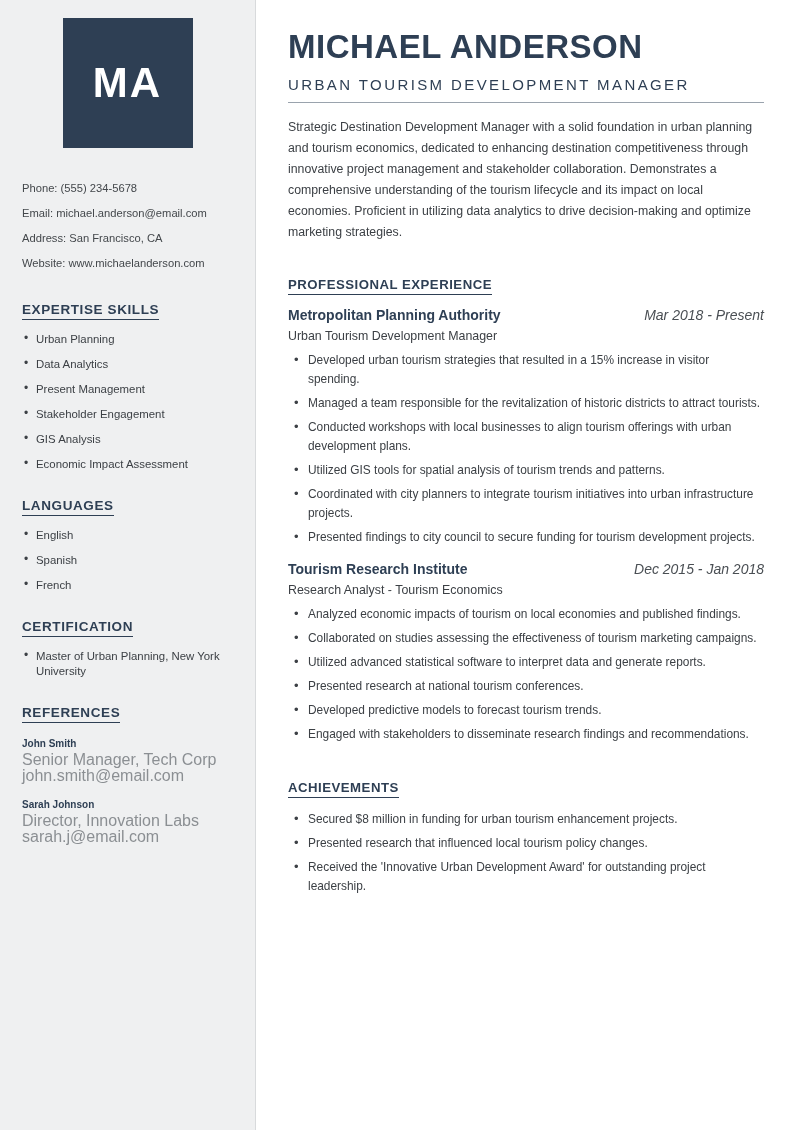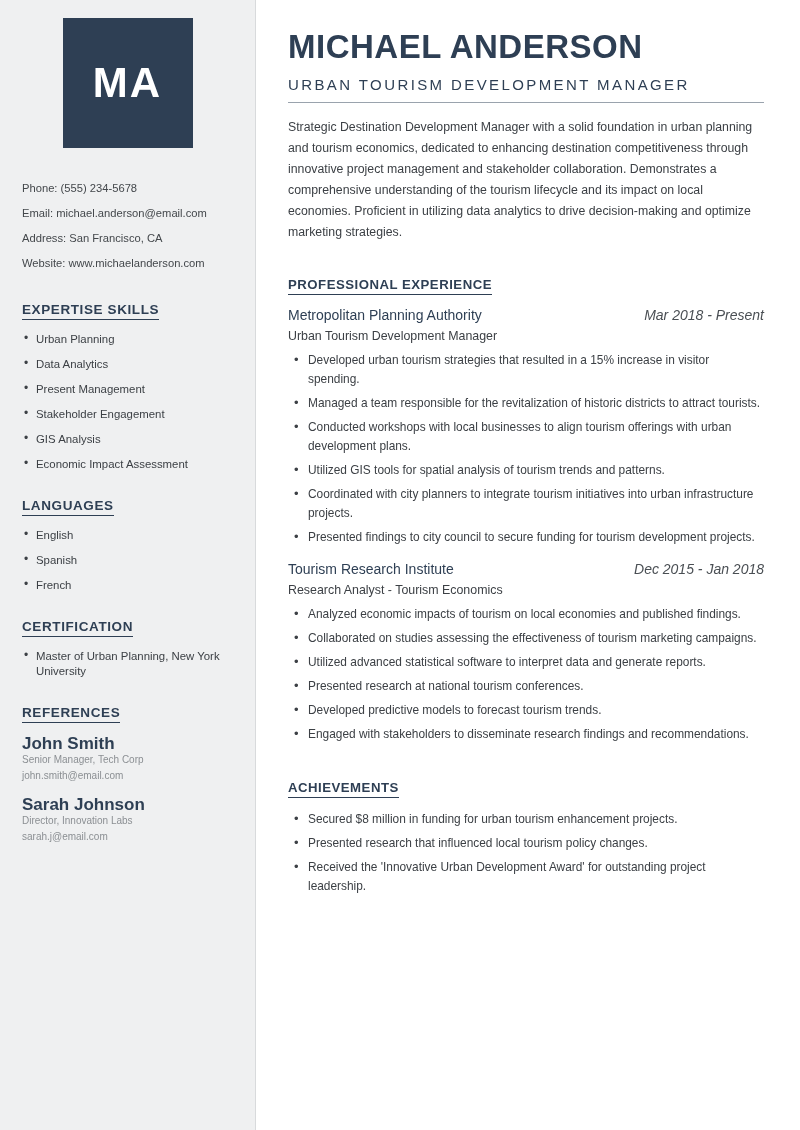--- a/index.html
+++ b/index.html
@@ -79,27 +79,27 @@
   ul.side-list li::before {
     content: "\2022";
     position: absolute;
     left: 2px;
     top: -1px;
     color: #3c4045;
     font-size: 12px;
   }
   .ref-block { margin-bottom: 12px; }
   .ref-name {
-    font-size: 17px;
+    font-size: 10px;
     font-weight: bold;
     color: #2e3f54;
     line-height: 17px;
   }
   .ref-role, .ref-email {
-    font-size: 10px;
+    font-size: 16px;
     color: #8b8f93;
     line-height: 16px;
   }
 
   
   .main {
     flex: 1;
     padding: 28px 36px 20px 32px;
   }
   .name {
@@ -135,21 +135,21 @@
     margin-top: 22px;
     margin-bottom: 12px;
   }
   .job-head {
     display: flex;
     align-items: baseline;
     justify-content: space-between;
   }
   .job-company {
     font-size: 14px;
-    font-weight: normal;
+    font-weight: bold;
     color: #2e3f54;
   }
   .job-dates {
     font-size: 14px;
     font-style: italic;
     color: #4a4f54;
     white-space: nowrap;
   }
   .job-role {
     font-size: 12.4px;

